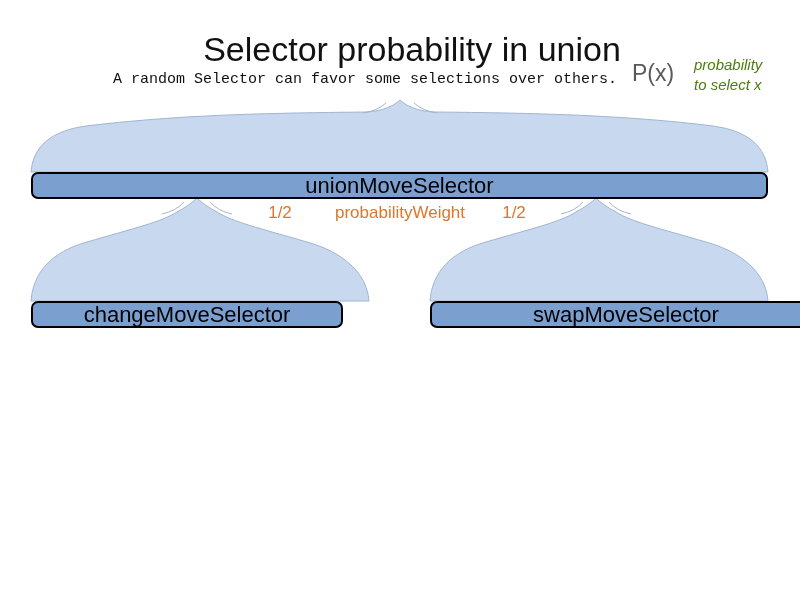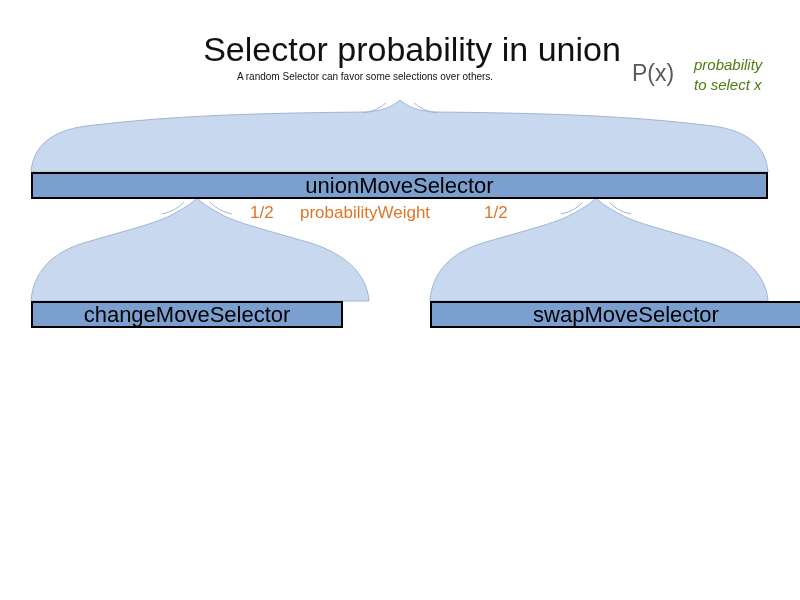--- a/index.html
+++ b/index.html
@@ -6,42 +6,42 @@
   .canvas {
     position:relative; width:800px; height:600px; background:#ffffff;
     font-family:"Liberation Sans", sans-serif; overflow:hidden;
   }
   .slide-title {
     position:absolute; top:30px; left:12px; width:800px; text-align:center;
     font-size:34px; line-height:38px; color:#111111; z-index:3;
   }
   .slide-subtitle {
     position:absolute; top:71px; left:0; width:730px; text-align:center;
-    font-size:10px; color:#111111; z-index:3;
+    font-size:15px; color:#111111; z-index:3;font-family:Liberation Mono, monospace;
   }
   .formula {
     position:absolute; left:632px; top:60px; font-size:23px; color:#58595b; z-index:3;
   }
   .formula-note {
     position:absolute; left:694px; top:55px; font-size:15px; font-style:italic;
     color:#4d7c0f; line-height:20px; z-index:3;
   }
   .curves { position:absolute; left:0; top:0; z-index:1; }
   .curve  { stroke:#a0b6d4; stroke-width:1; }
   .barb   { stroke:#a0b6d4; stroke-width:1; fill:none; }
   .node {
     position:absolute; height:27px; box-sizing:border-box;
-    background:#7ba0d0; border:2px solid #000000; border-radius:0;
+    background:#7ba0d0; border:2px solid #000000; border-radius:7px;
     display:flex; align-items:center; justify-content:center;
     font-size:22px; color:#000000; z-index:2; white-space:nowrap;
   }
   .node-union  { left:31px;  top:172px; width:737px; }
   .node-change { left:31px;  top:301px; width:312px; }
   .node-swap   { left:430px; top:301px; width:392px; }
-  .annot { position:absolute; color:#dd7628; font-size:17px; text-align:left; z-index:3; }
+  .annot { position:absolute; color:#dd7628; font-size:17px; text-align:center; z-index:3; }
   .annot-left    { left:250px; top:203px; width:60px; }
   .annot-label   { left:300px; top:203px; width:200px; }
   .annot-right   { left:484px; top:203px; width:60px; }
   .annot-default { left:300px; top:224px; width:200px; }
 </style>
 </head>
 <body>
 
 <div class="canvas">
 

